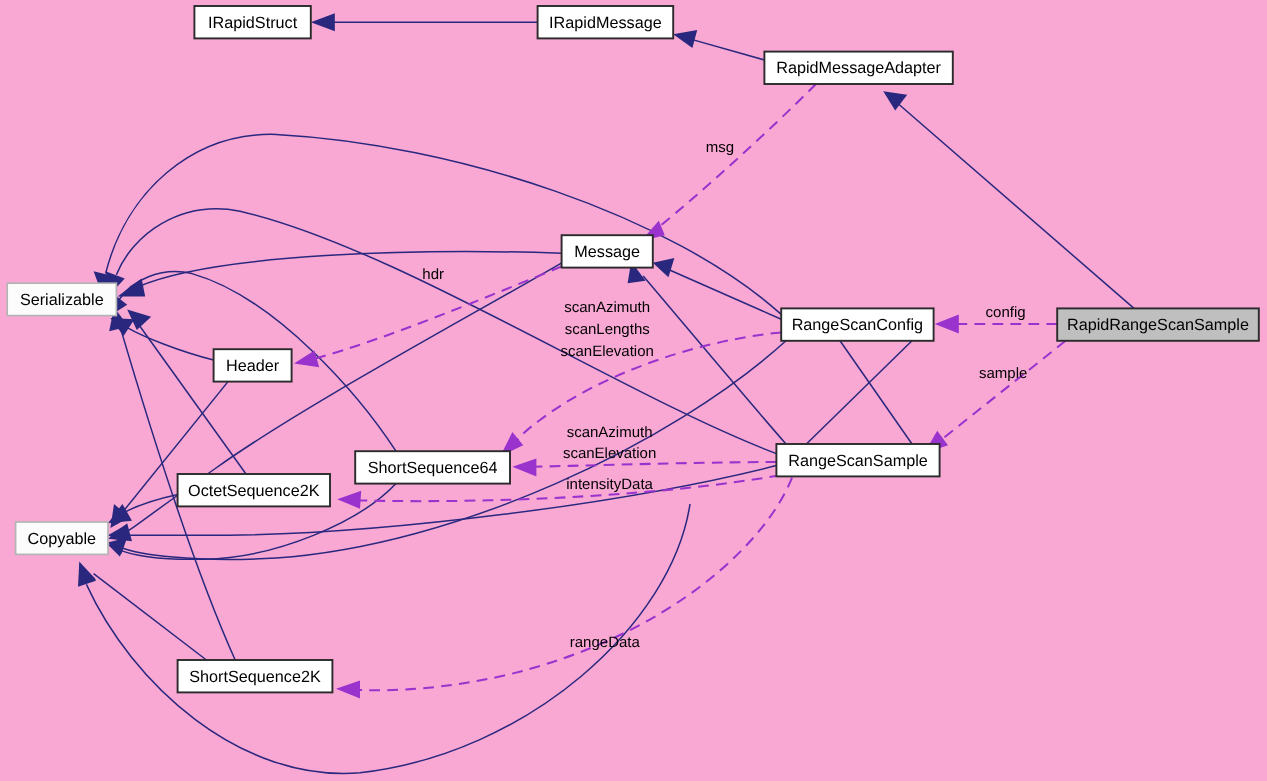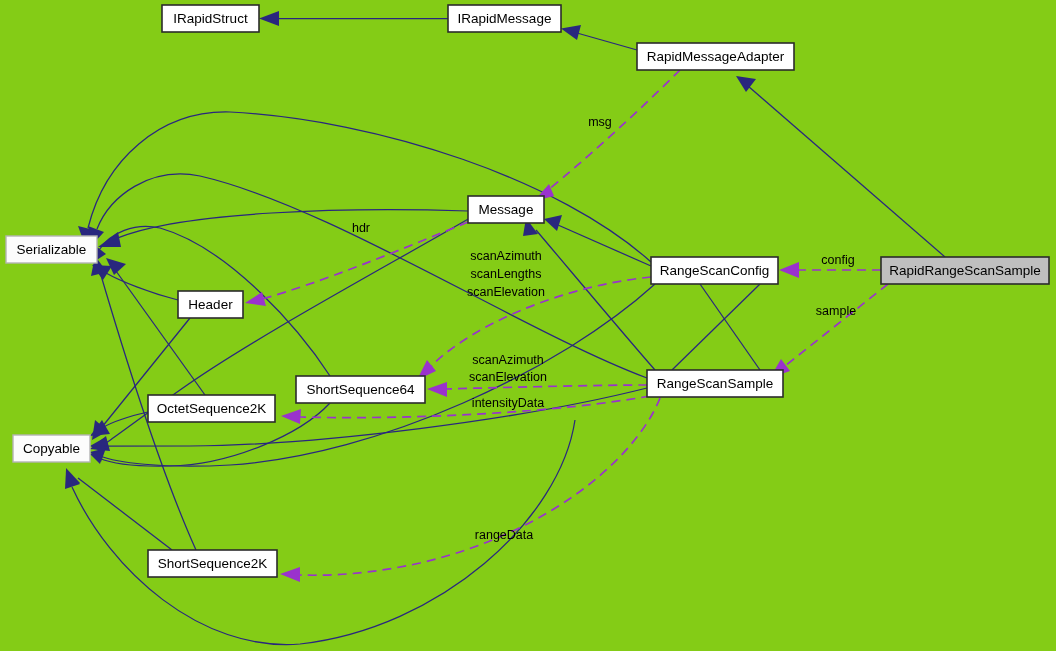--- a/index.html
+++ b/index.html
@@ -4,21 +4,21 @@
 <style>
   html, body {
     margin: 0;
     padding: 0;
     background: #ffffff;
   }
   #diagram-root {
     position: relative;
     width: 1056px;
     height: 651px;
-    background: #84cc16;
+    background: #f9a8d4;
     font-family: "Liberation Sans", sans-serif;
     overflow: hidden;
   }
   svg#graph {
     position: absolute;
     left: 0;
     top: 0;
     width: 1056px;
     height: 651px;
     display: block;

